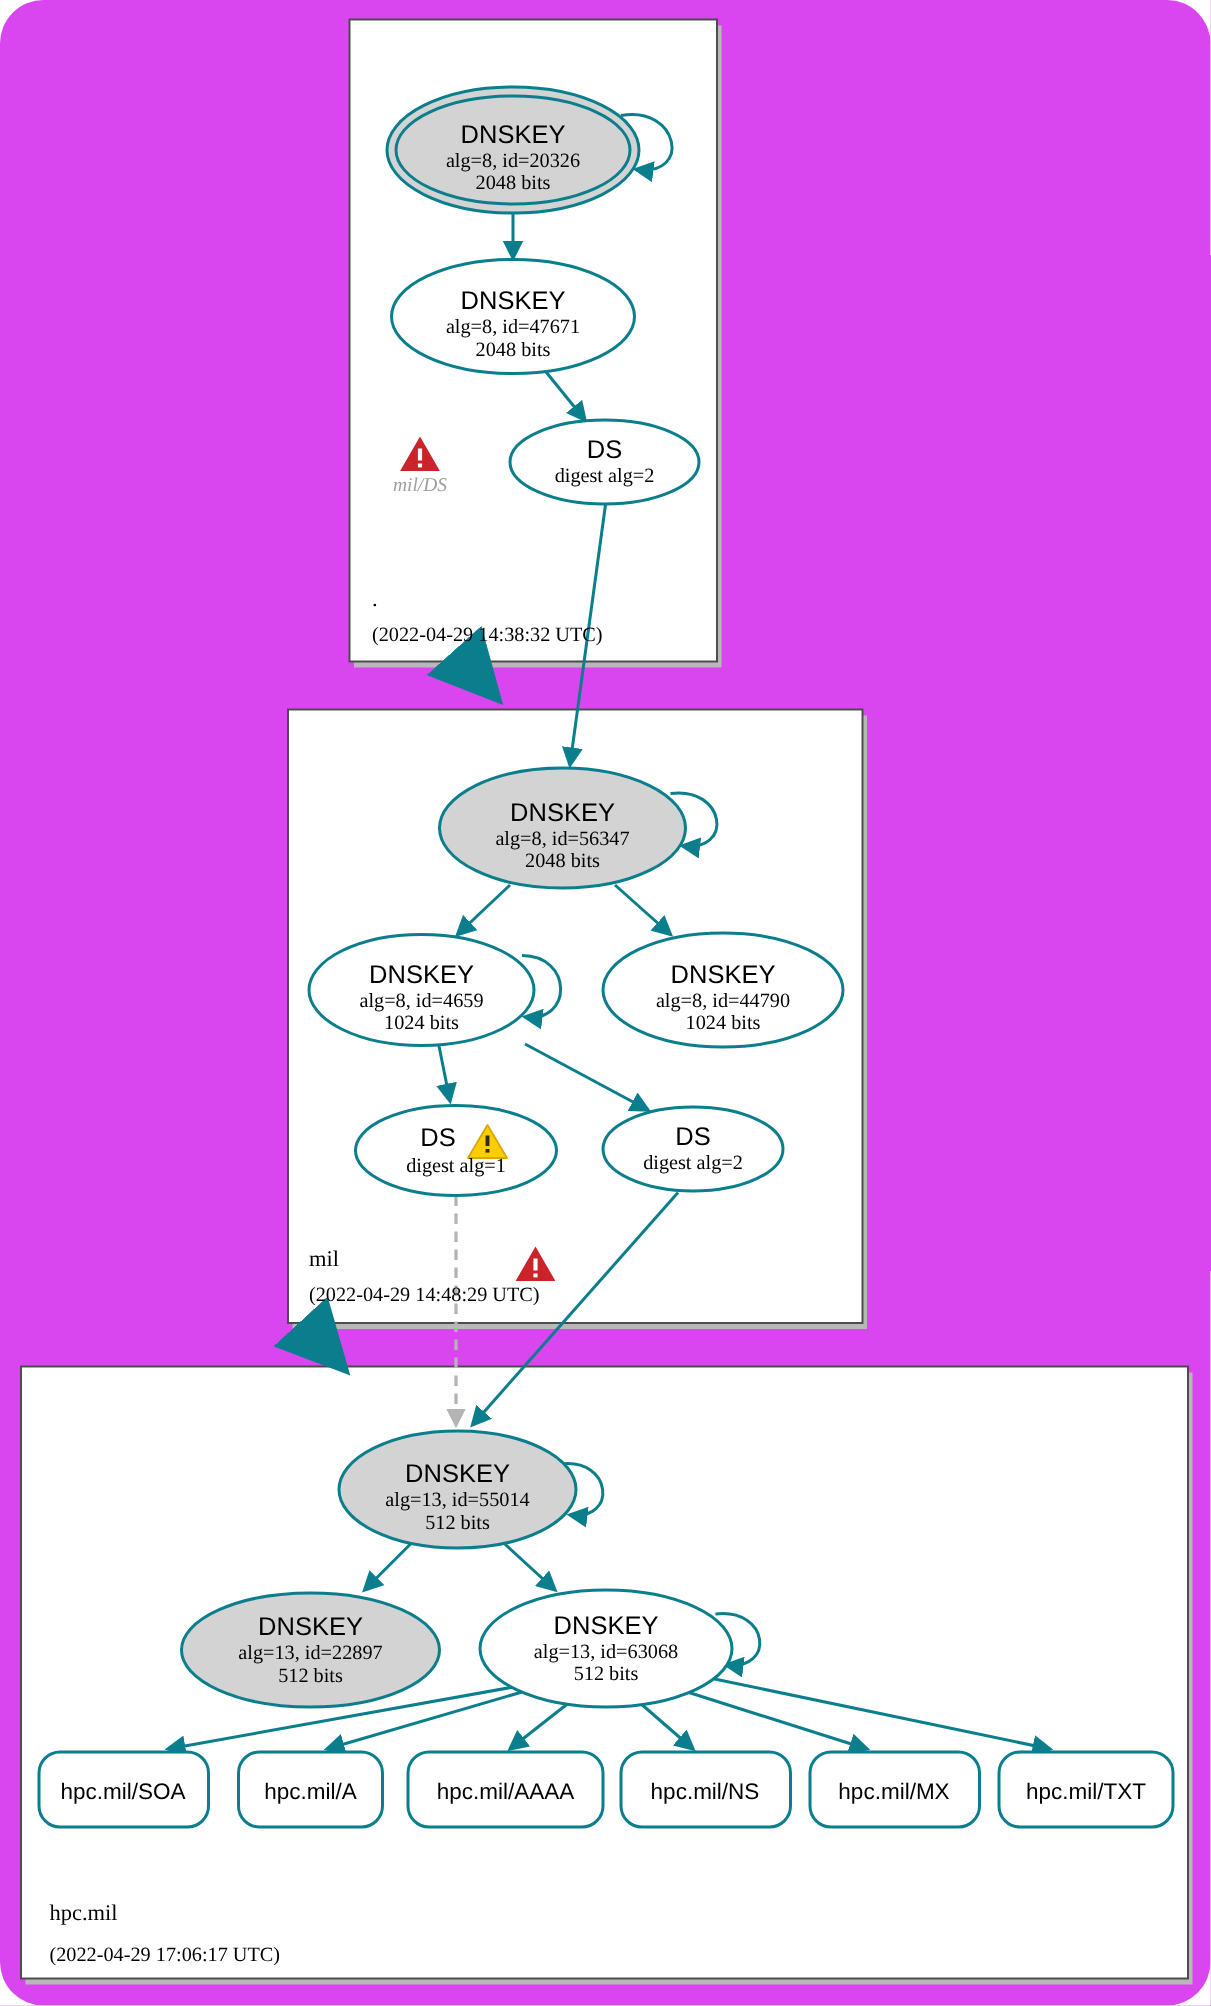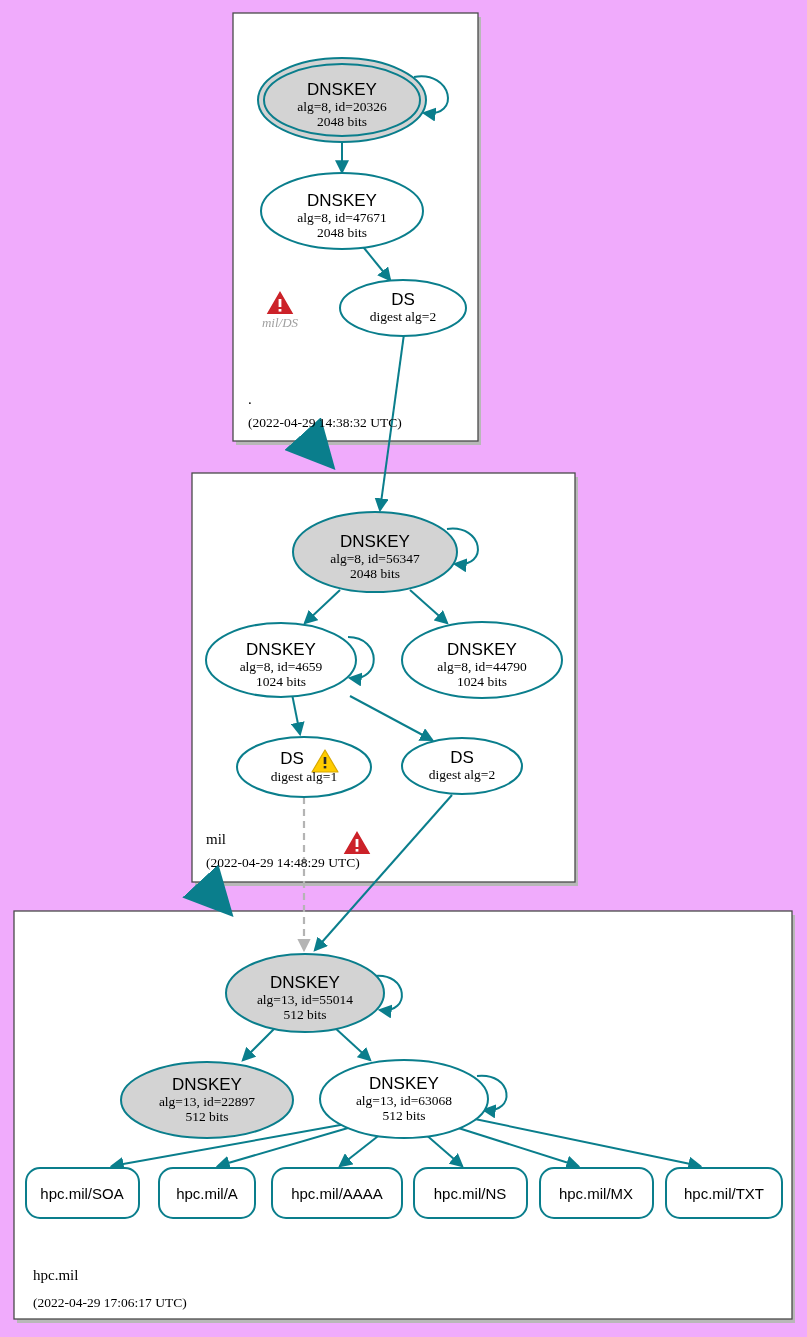--- a/index.html
+++ b/index.html
@@ -7,22 +7,23 @@
     padding: 0;
     background: #ffffff;
   }
   body {
     font-family: "Liberation Sans", sans-serif;
   }
   #canvas {
     position: relative;
     width: 807px;
     height: 1337px;
-    background: #f0abfc;
+    background: #d946ef;
     overflow: hidden;
+    border-radius: 29px;
   }
   svg.diagram {
     position: absolute;
     left: 0;
     top: 0;
     width: 807px;
     height: 1337px;
   }
   text {
     font-family: "Liberation Sans", sans-serif;

